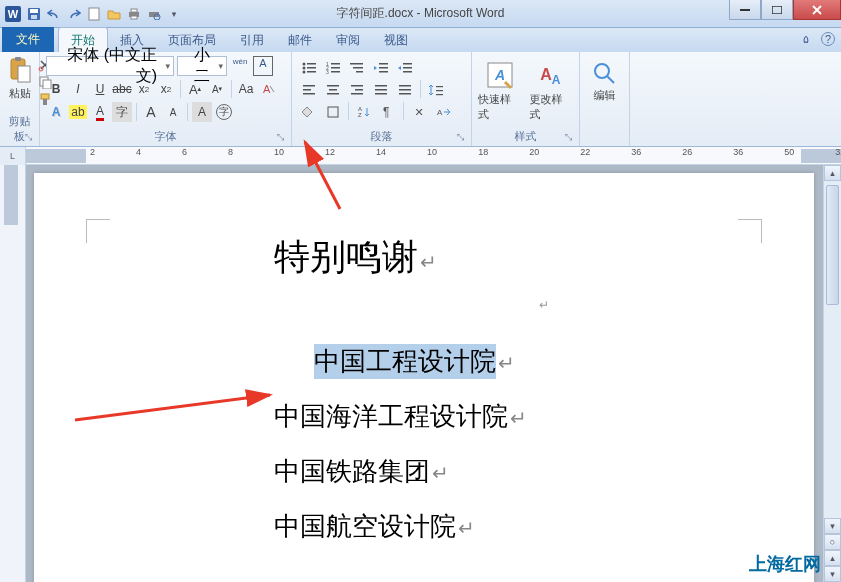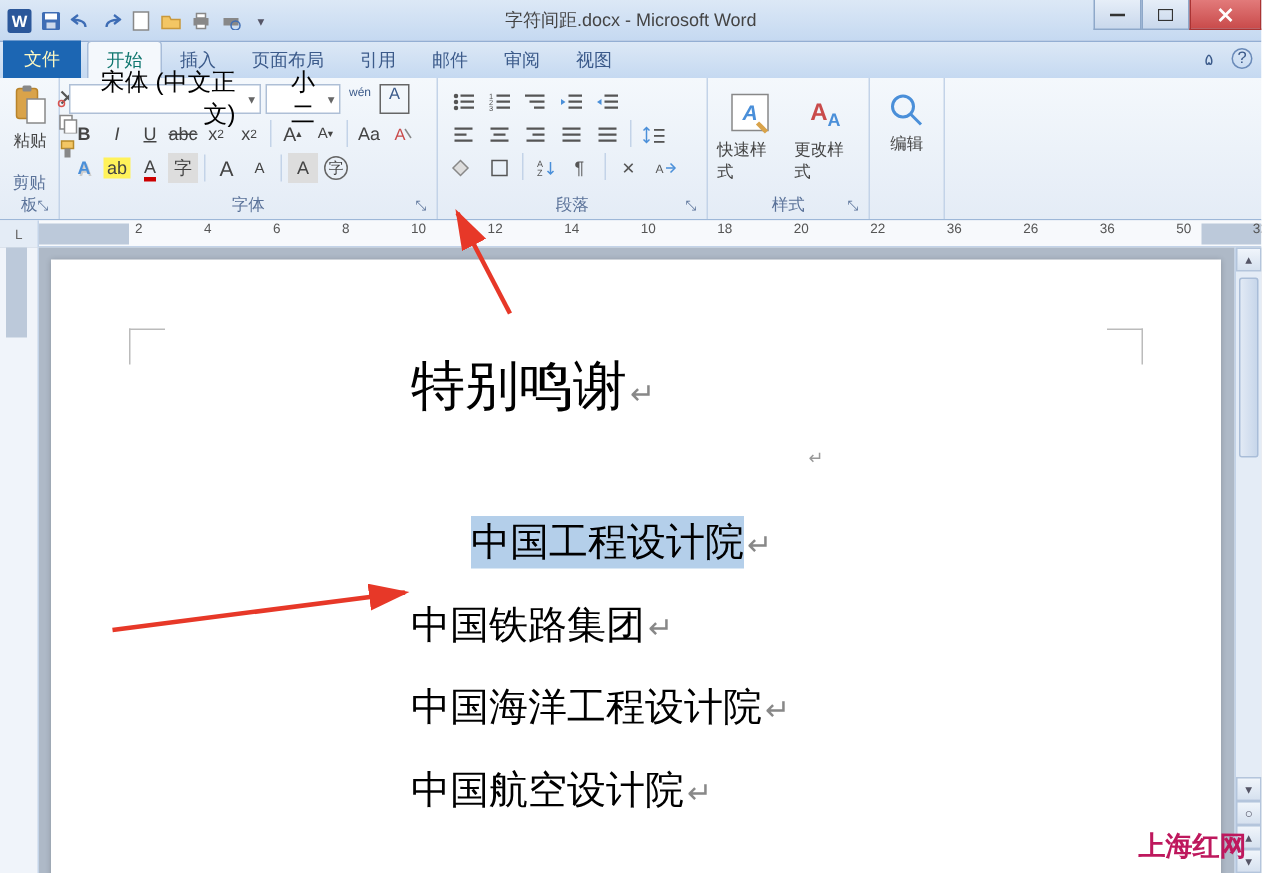--- a/index.html
+++ b/index.html
@@ -92,21 +92,21 @@
 
 .vscroll { width: 18px; background: #e4ecf6; border-left: 1px solid #c3d3e8; position: absolute; right: 0; top: 0; bottom: 0; display: flex; flex-direction: column; }
 .vscroll-btn { height: 16px; background: linear-gradient(#f0f5fb,#d6e1ef); border: 1px solid #b4c5dc; display: flex; align-items: center; justify-content: center; font-size: 9px; color: #556; }
 .vscroll-track { flex: 1; position: relative; }
 .vscroll-thumb { position: absolute; top: 4px; left: 2px; right: 2px; height: 120px; background: linear-gradient(90deg,#e2eaf5,#c7d6ea); border: 1px solid #a9bdd8; border-radius: 2px; }
 
 
 .arrow { position: absolute; pointer-events: none; }
 
 
-.watermark { position: absolute; right: 10px; bottom: 6px; font-size: 18px; color: #be185d; font-weight: bold; font-family: "SimHei"; }
+.watermark { position: absolute; right: 20px; bottom: 6px; font-size: 18px; color: #0369a1; font-weight: bold; font-family: "SimHei"; }
 
 svg { display: block; }
 </style>
 </head>
 <body>
 
 <div class="titlebar">
   <span>
     <svg class="word-icon" viewBox="0 0 18 18">
         <rect x="1" y="1" width="16" height="16" rx="2" fill="#2b579a"></rect>
@@ -472,22 +472,22 @@
   <div class="ruler-v">
     <div class="ruler-v-dark"></div>
   </div>
   <div class="page-wrap">
     <div class="page">
       <div class="page-corner tl"></div>
       <div class="page-corner tr"></div>
       <div class="doc-title"><span>特别鸣谢</span><span class="para-mark">↵</span></div>
       <span class="small-mark">↵</span>
       <div style="margin-left:40px;margin-top:12px;"><span class="doc-line selected">中国工程设计院</span><span class="para-mark">↵</span></div>
+      <div class="doc-line"><span>中国海洋工程设计院</span><span class="para-mark">↵</span></div>
       <div class="doc-line"><span>中国铁路集团</span><span class="para-mark">↵</span></div>
-      <div class="doc-line"><span>中国海洋工程设计院</span><span class="para-mark">↵</span></div>
       <div class="doc-line"><span>中国航空设计院</span><span class="para-mark">↵</span></div>
     </div>
   </div>
   <div class="vscroll">
     <div class="vscroll-btn">▴</div>
     <div class="vscroll-track">
         <div class="vscroll-thumb"></div>
       </div>
     <div class="vscroll-btn">▾</div>
     <div class="vscroll-btn">○</div>

